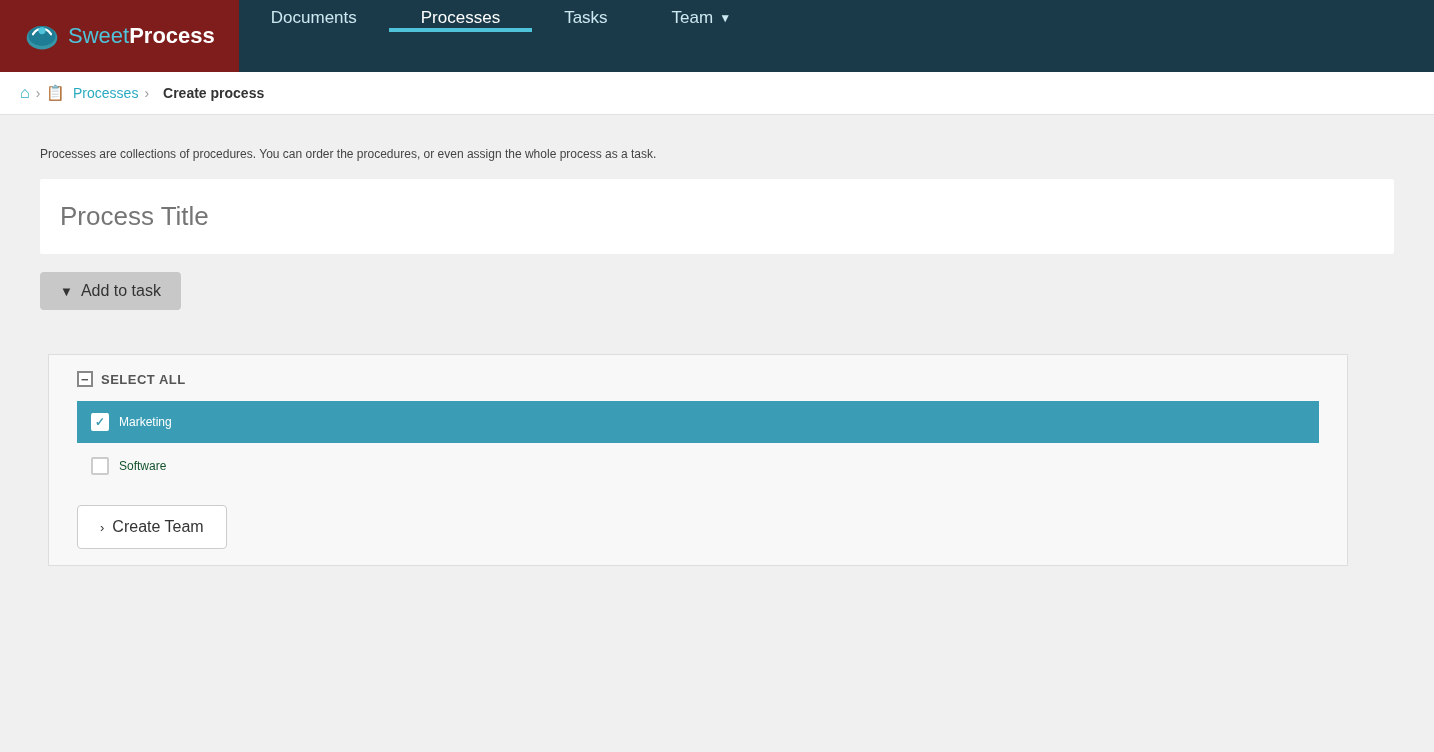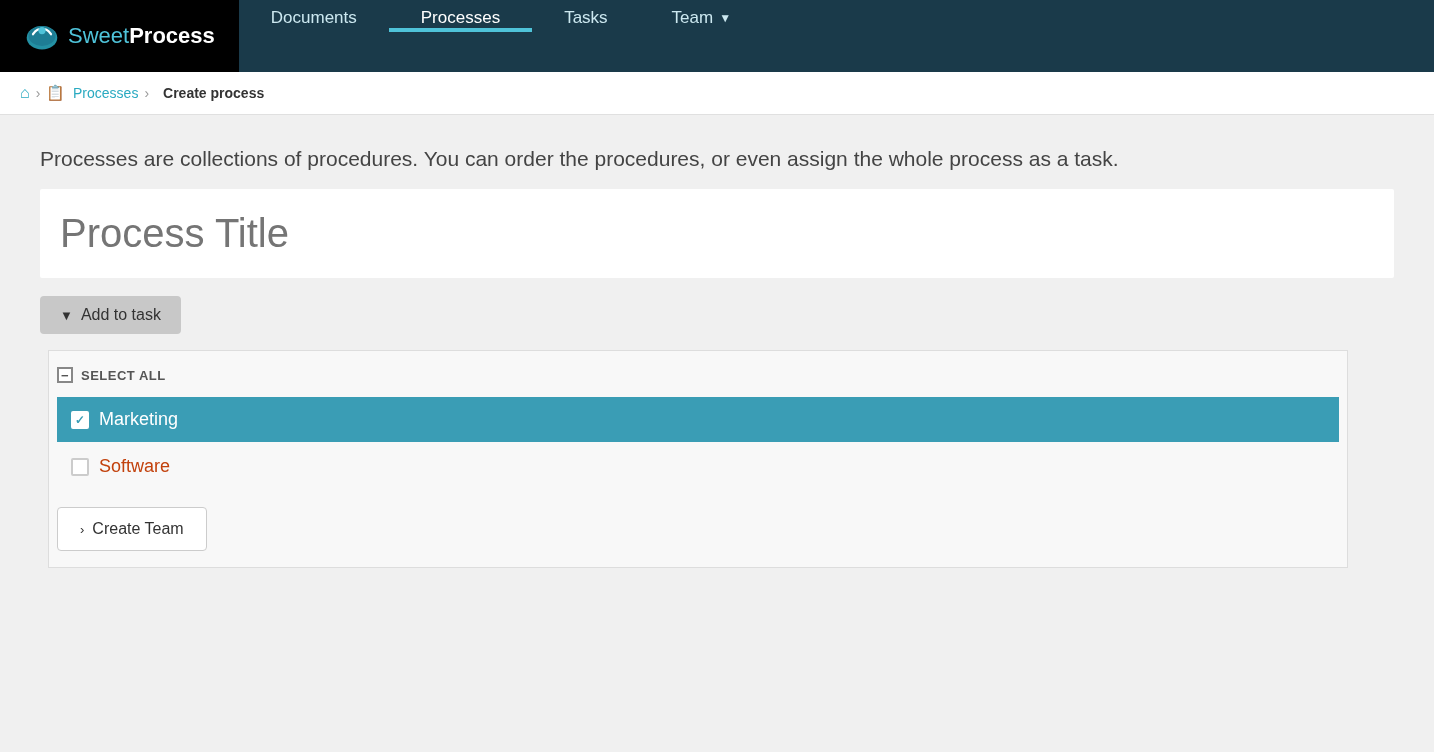--- a/index.html
+++ b/index.html
@@ -9,21 +9,21 @@
     .nav-bar {
       display: flex;
       align-items: stretch;
       background: #1a3a4a;
       height: 72px;
     }
     .nav-logo {
       display: flex;
       align-items: center;
       padding: 0 24px;
-      background: #000000;
+      background: #7f1d1d;
       min-width: 220px;
     }
     .nav-logo-icon {
       width: 36px;
       height: 36px;
       margin-right: 8px;
     }
     .nav-logo-text {
       font-size: 22px;
       color: #fff;
@@ -68,28 +68,28 @@
     .breadcrumb .home-icon { color: #2aaac1; font-size: 16px; }
     .breadcrumb .page-icon { color: #2aaac1; font-size: 15px; margin-right: 2px; }
 
     
     .main-content {
       padding: 32px 40px;
       background: #f0f0f0;
       min-height: calc(100vh - 72px - 46px);
     }
     .description {
-      font-size: 21px;
+      font-size: 12px;
       color: #444;
       margin-bottom: 18px;
     }
     .process-title-input {
       width: 100%;
       padding: 22px 20px;
-      font-size: 40px;
+      font-size: 26px;
       color: #aaa;
       border: none;
       background: #fff;
       outline: none;
       margin-bottom: 18px;
       border-radius: 2px;
     }
 
     
     .add-to-teams-btn {
@@ -104,23 +104,24 @@
       color: #333;
       cursor: pointer;
       margin-bottom: 16px;
     }
     .add-to-teams-btn .chevron { font-size: 13px; }
 
     
     .teams-dropdown {
       background: #f8f8f8;
       border: 1px solid #ddd;
-      padding: 16px 8px;
+      padding: 16px 28px;
       margin-left: 8px;
       max-width: 1300px;
+      margin-top: 28px;
     }
     .select-all-row {
       display: flex;
       align-items: center;
       gap: 8px;
       margin-bottom: 14px;
       font-size: 13px;
       font-weight: 700;
       color: #555;
       letter-spacing: 0.5px;
@@ -142,31 +143,31 @@
       color: #555;
       line-height: 1;
     }
 
     
     .team-row {
       display: flex;
       align-items: center;
       gap: 10px;
       padding: 12px 14px;
-      font-size: 18px;
+      font-size: 12px;
       cursor: pointer;
       margin-bottom: 2px;
     }
     .team-row.selected {
       background: #3a9db5;
       color: #fff;
     }
     .team-row.unselected {
       background: transparent;
-      color: #c2410c;
+      color: #14532d;
     }
     .team-checkbox {
       width: 18px;
       height: 18px;
       border: 2px solid #ccc;
       background: #fff;
       display: flex;
       align-items: center;
       justify-content: center;
       flex-shrink: 0;

